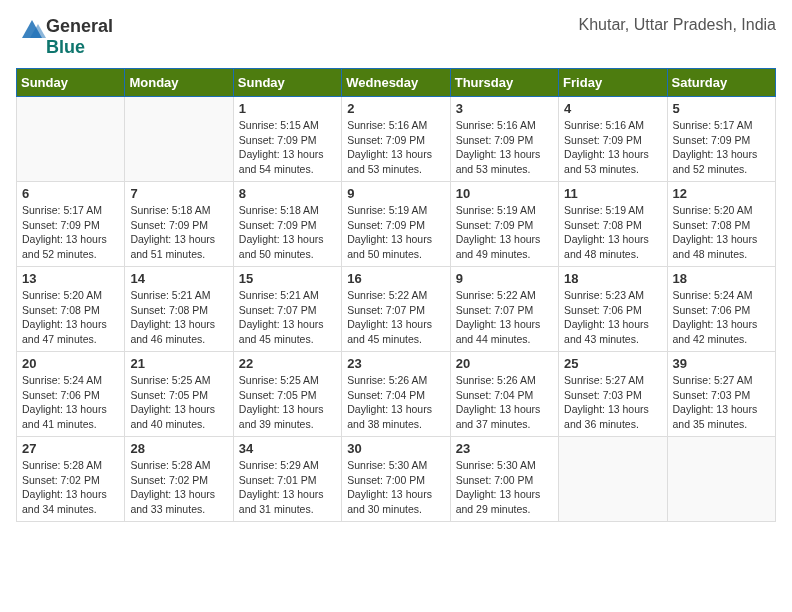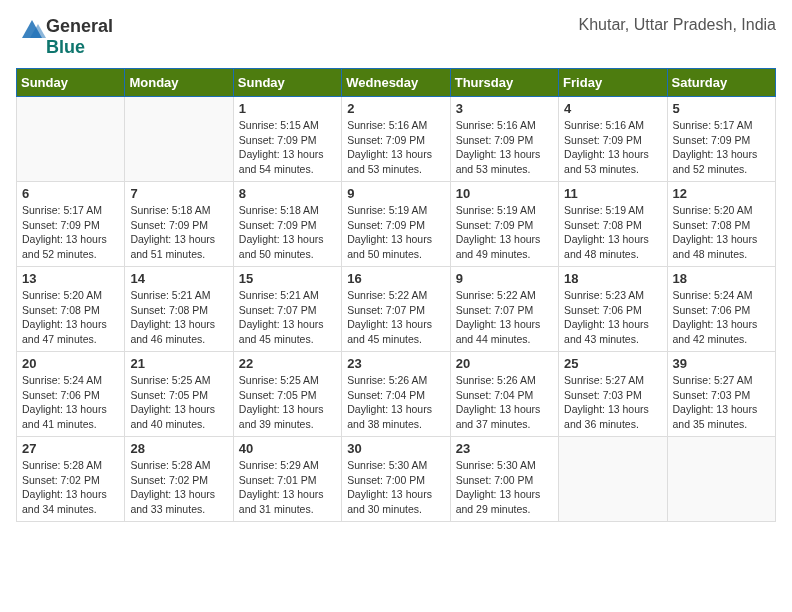--- a/index.html
+++ b/index.html
@@ -239,21 +239,21 @@
       <tr class="week-row">
         <td>
           <span class="day-number">27</span>
           <div class="day-info">Sunrise: 5:28 AM<br>Sunset: 7:02 PM<br>Daylight: 13 hours and 34 minutes.</div>
         </td>
         <td>
           <span class="day-number">28</span>
           <div class="day-info">Sunrise: 5:28 AM<br>Sunset: 7:02 PM<br>Daylight: 13 hours and 33 minutes.</div>
         </td>
         <td>
-          <span class="day-number">40</span>
+          <span class="day-number">34</span>
           <div class="day-info">Sunrise: 5:29 AM<br>Sunset: 7:01 PM<br>Daylight: 13 hours and 31 minutes.</div>
         </td>
         <td>
           <span class="day-number">30</span>
           <div class="day-info">Sunrise: 5:30 AM<br>Sunset: 7:00 PM<br>Daylight: 13 hours and 30 minutes.</div>
         </td>
         <td>
           <span class="day-number">23</span>
           <div class="day-info">Sunrise: 5:30 AM<br>Sunset: 7:00 PM<br>Daylight: 13 hours and 29 minutes.</div>
         </td>

